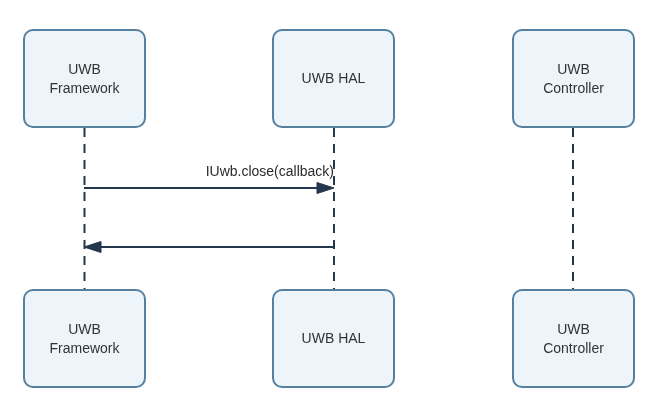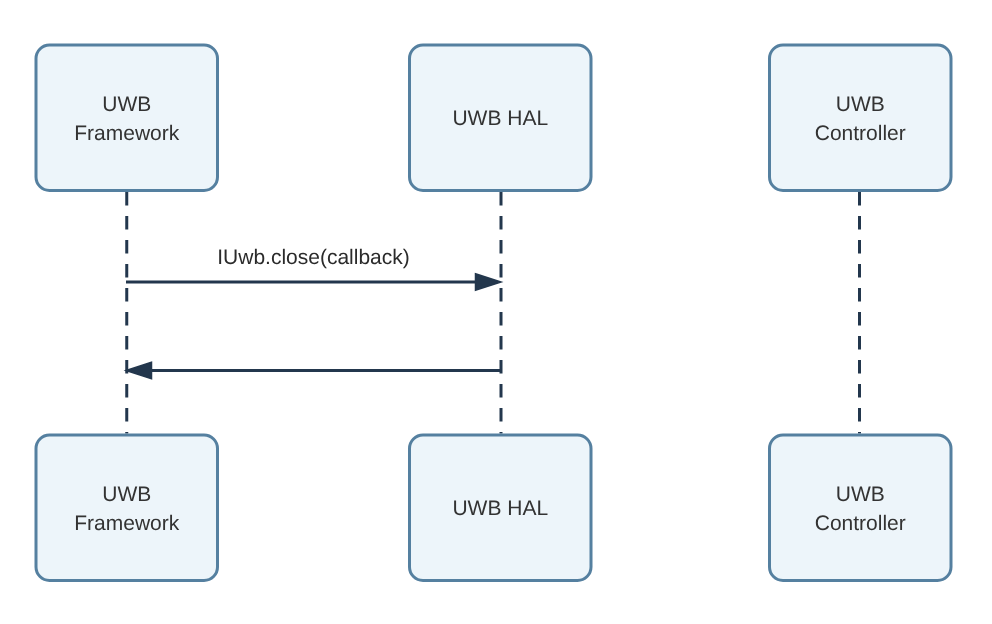--- a/index.html
+++ b/index.html
@@ -50,21 +50,21 @@
     padding: 0 12px;
   }
   .actor-label {
     font-size: 14px;
     line-height: 19px;
     color: var(--text, #333333);
   }
   .msg-label {
     position: absolute;
     width: 250px;
-    text-align: center;
+    text-align: right;
     font-size: 14px;
     line-height: 18px;
     color: var(--message-text, #2b2b2b);
     white-space: nowrap;
   }
 </style>
 </head>
 <body>
 
 <div class="canvas">

